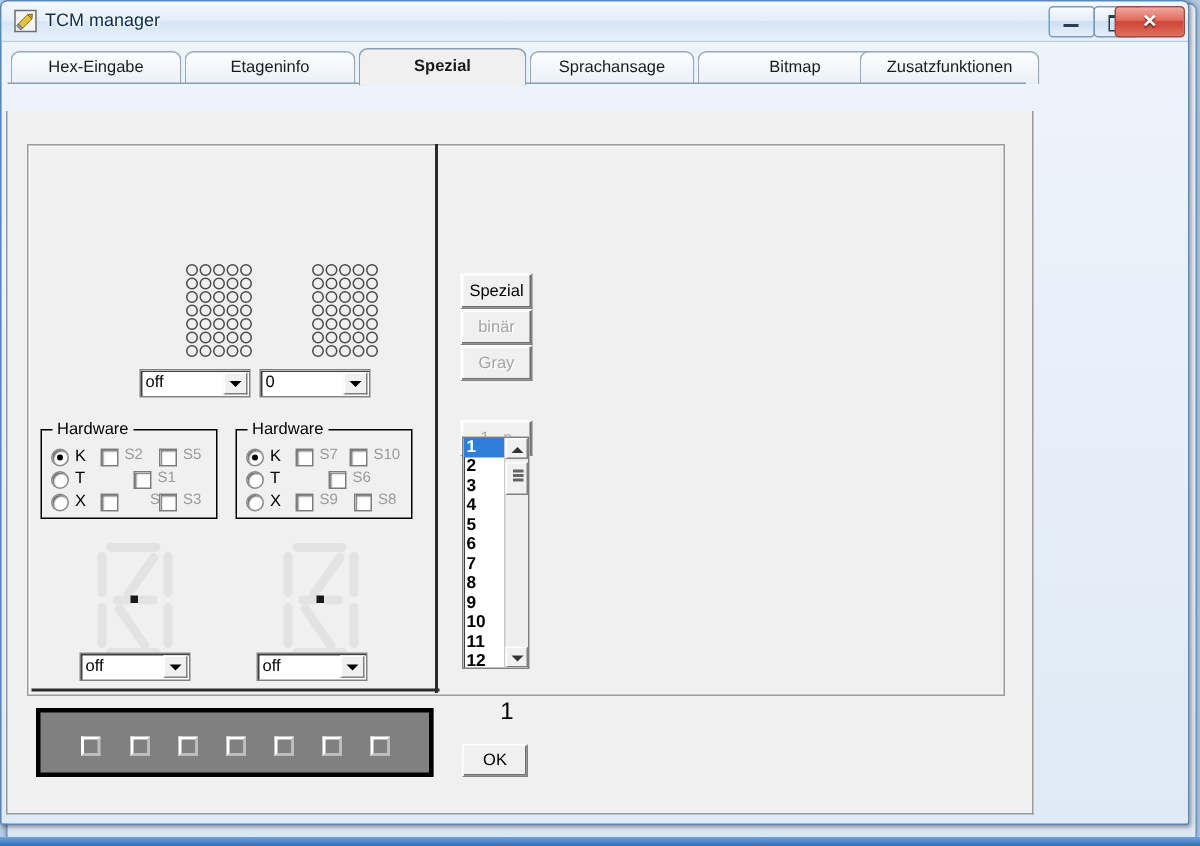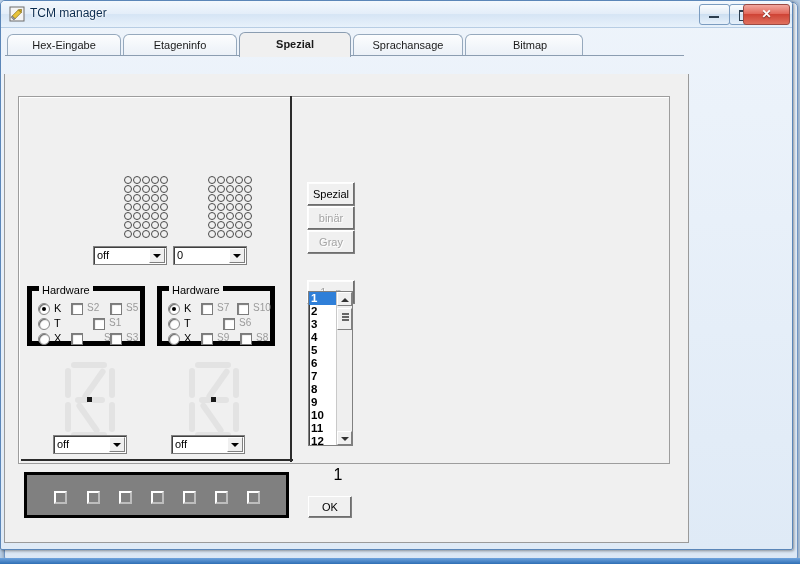--- a/index.html
+++ b/index.html
@@ -96,21 +96,21 @@
     box-sizing:border-box;font-size:11px;}
   .combo .txt{position:absolute;left:3px;top:2px;color:#000;}
   .combo .btn{position:absolute;right:1px;top:1px;width:16px;height:15px;
     background:#f0f0f0;border:1px solid #fff;border-right-color:#808080;
     border-bottom-color:#808080;box-sizing:border-box;}
   .combo .btn:after{content:"";position:absolute;left:3px;top:5px;
     border-left:4px solid transparent;border-right:4px solid transparent;
     border-top:4px solid #000;}
 
   
-  .group{position:absolute;border:5px solid #000000;box-sizing:border-box;padding-left:40px;}
+  .group{position:absolute;border:1px solid #000000;box-sizing:border-box;padding-left:40px;}
   .group>.legend{position:absolute;left:7px;top:-7px;background:#f0f0f0;
     padding:0 3px;font-size:11px;color:#000;}
   .radio{position:absolute;width:12px;height:12px;border-radius:50%;
     background:#fff;border:1px solid #888;box-shadow:inset 1px 1px 1px #666;
     box-sizing:border-box;}
   .radio.on:after{content:"";position:absolute;left:3px;top:3px;width:4px;height:4px;
     border-radius:50%;background:#000;}
   .rlabel{position:absolute;font-size:11px;color:#000;}
   .cbx{position:absolute;width:12px;height:12px;background:#fff;
     border:1px solid #7c7c7c;box-shadow:inset 1px 1px 1px #777;box-sizing:border-box;}
@@ -230,20 +230,21 @@
       </div>
     </div>
 
 
     <div id="tabstrip">
       <div class="tab" style="left:4px;width:112px;">Hex-Eingabe</div>
       <div class="tab" style="left:120px;width:112px;">Etageninfo</div>
       <div class="tab active" style="left:236px;width:110px;">Spezial</div>
       <div class="tab" style="left:350px;width:108px;">Sprachansage</div>
       <div class="tab" style="left:462px;width:104px;padding-left:12px;">Bitmap</div>
+      <div class="tab" style="left:570px;width:118px;">Zusatzfunktionen</div>
       <div id="tabline"></div>
     </div>
 
     <div id="client">
 
       <div id="panel"></div>
       <div id="divider"></div>
 
       <div class="matrix" style="left:118px;top:102px;">
         <span class="mrow">

